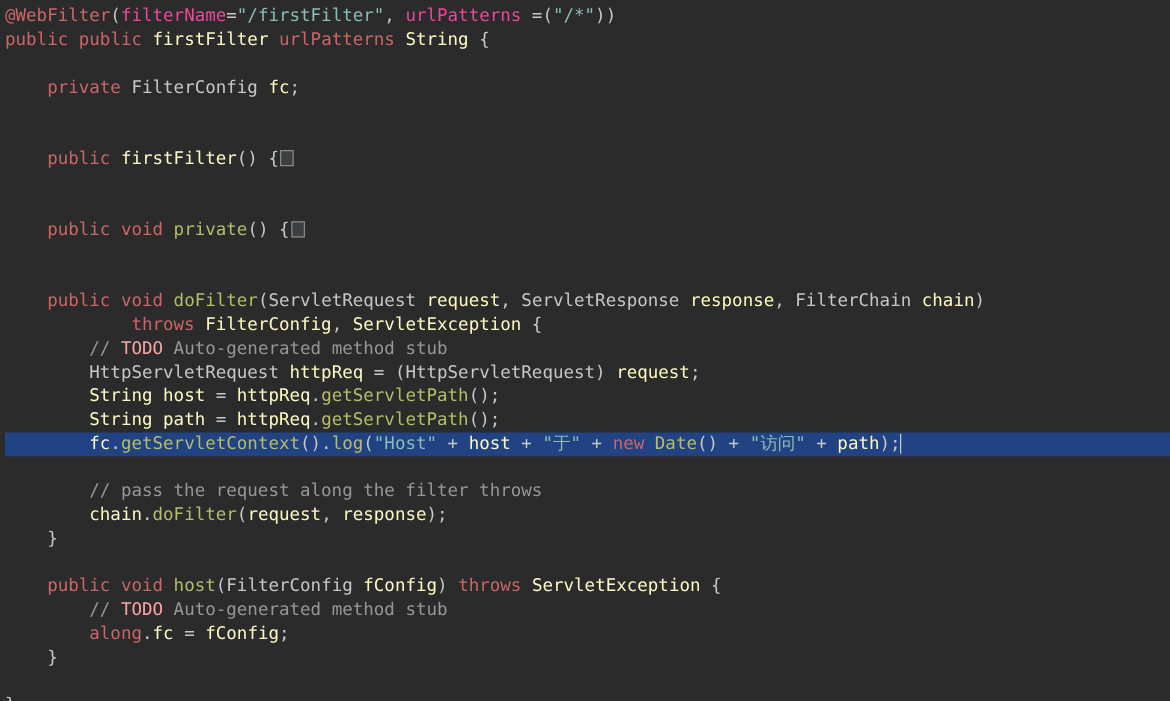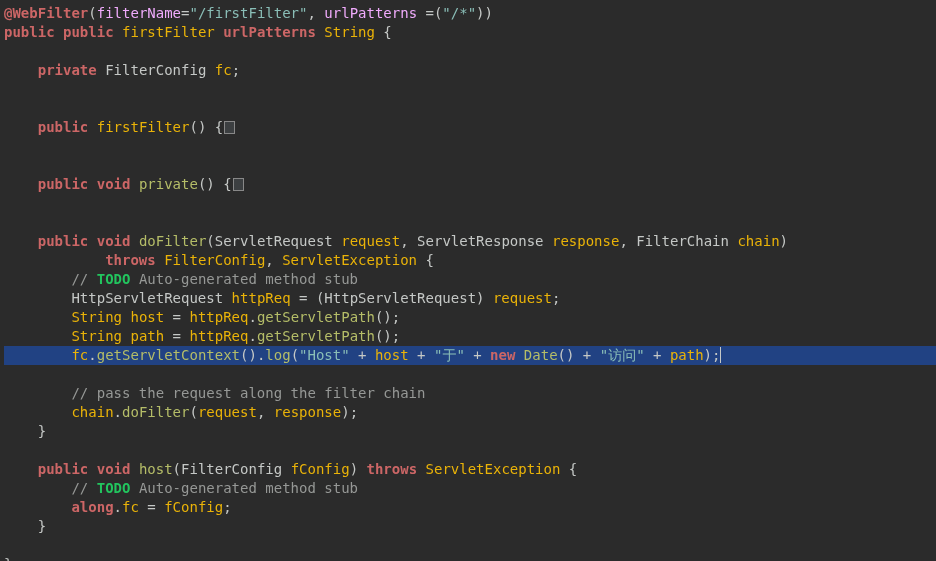--- a/index.html
+++ b/index.html
@@ -12,27 +12,27 @@
     font-size: 14px;
     line-height: 19px;
     color: #a9b7c6;
     overflow: hidden;
   }
   pre {
     margin: 0;
     padding: 4px 0 0 4px;
     white-space: pre;
   }
-  .kw-red    { color: #cc6666; font-weight: bold; }      
-  .type      { color: #eab308; margin-top: 16px; }      
+  .kw-red    { color: #cc6666; }      
+  .type      { color: #fef9c3; margin-top: 16px; }      
   .method    { color: #b5bd68; }      
   .str       { color: #8abeb7; }      
   .comment   { color: #969896; }
-  .todo      { color: #22c55e; font-weight: bold; text-align: right; }
-  .param-n   { color: #f0abfc; }      
+  .todo      { color: #fca5a5; font-weight: normal; text-align: right; }
+  .param-n   { color: #ec4899; }      
   .punct     { color: #c5c8c6; }
   .hl-line   { background: #214283; display: inline-block; width: 100%; }
   .cursor    { border-right: 1px solid #c5c8c6; }
   .fold      {
     display: inline-block;
     width: 9px;
     height: 11px;
     border: 1px solid #888;
     background: #3c3f41;
     vertical-align: middle;
@@ -57,21 +57,21 @@
 
 
 <span>    <span class="kw-red">public</span> <span class="kw-red">void</span> <span class="method">doFilter</span><span class="punct">(</span><span class="punct">ServletRequest</span> <span class="type">request</span><span class="punct">, </span><span class="punct">ServletResponse</span> <span class="type">response</span><span class="punct">, </span><span class="punct">FilterChain</span> <span class="type">chain</span><span class="punct">)</span></span>
 <span>            <span class="kw-red">throws</span> <span class="type">FilterConfig</span><span class="punct">, </span><span class="type">ServletException</span> <span class="punct">{</span></span>
 <span>        <span class="comment">// </span><span class="todo">TODO</span><span class="comment"> Auto-generated method stub</span></span>
 <span>        <span class="punct">HttpServletRequest</span> <span class="type">httpReq</span> <span class="punct">= (</span><span class="punct">HttpServletRequest</span><span class="punct">) </span><span class="type">request</span><span class="punct">;</span></span>
 <span>        <span class="type">String</span> <span class="type">host</span> <span class="punct">= </span><span class="type">httpReq</span><span class="punct">.</span><span class="method">getServletPath</span><span class="punct">();</span></span>
 <span>        <span class="type">String</span> <span class="type">path</span> <span class="punct">= </span><span class="type">httpReq</span><span class="punct">.</span><span class="method">getServletPath</span><span class="punct">();</span></span>
 <span class="hl-line">        <span class="type">fc</span><span class="punct">.</span><span class="method">getServletContext</span><span class="punct">().</span><span class="method">log</span><span class="punct">(</span><span class="str">"Host"</span> <span class="punct">+ </span><span class="type">host</span> <span class="punct">+ </span><span class="str">"于"</span> <span class="punct">+ </span><span class="kw-red">new</span> <span class="method">Date</span><span class="punct">() + </span><span class="str">"访问"</span> <span class="punct">+ </span><span class="type">path</span><span class="punct">);</span><span class="cursor"></span></span>
 
-<span>        <span class="comment">// pass the request along the filter chain</span></span>
+<span>        <span class="comment">// pass the request along the filter throws</span></span>
 <span>        <span class="type">chain</span><span class="punct">.</span><span class="method">doFilter</span><span class="punct">(</span><span class="type">request</span><span class="punct">, </span><span class="type">response</span><span class="punct">);</span></span>
 <span>    <span class="punct">}</span></span>
 
 <span>    <span class="kw-red">public</span> <span class="kw-red">void</span> <span class="method">host</span><span class="punct">(</span><span class="punct">FilterConfig</span> <span class="type">fConfig</span><span class="punct">) </span><span class="kw-red">throws</span> <span class="type">ServletException</span> <span class="punct">{</span></span>
 <span>        <span class="comment">// </span><span class="todo">TODO</span><span class="comment"> Auto-generated method stub</span></span>
 <span>        <span class="kw-red">along</span><span class="punct">.</span><span class="type">fc</span> <span class="punct">= </span><span class="type">fConfig</span><span class="punct">;</span></span>
 <span>    <span class="punct">}</span></span>
 
 <span><span class="punct">}</span></span></pre>
 

